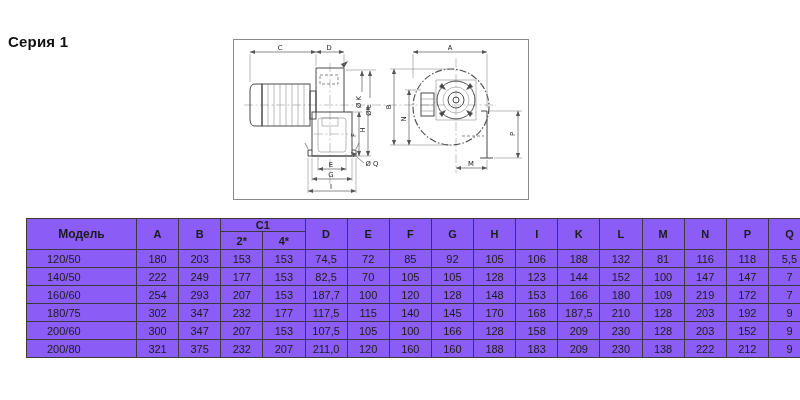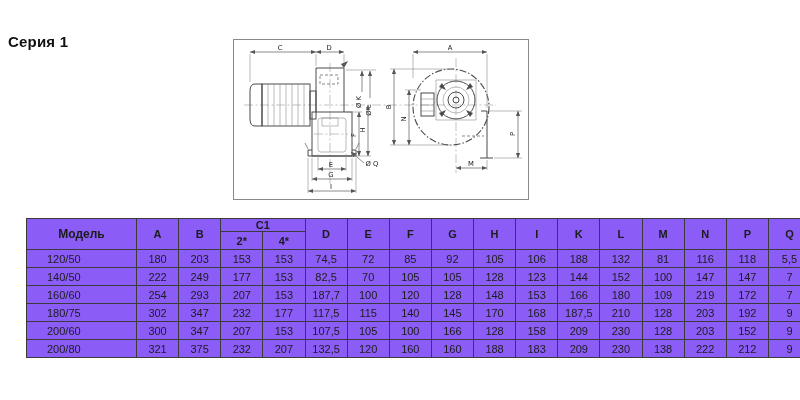--- a/index.html
+++ b/index.html
@@ -280,21 +280,21 @@
           <td>203</td>
           <td>152</td>
           <td>9</td>
       </tr>
       <tr>
         <td class="mc">200/80</td>
         <td>321</td>
           <td>375</td>
           <td>232</td>
           <td>207</td>
-          <td>132,5</td>
+          <td>211,0</td>
           <td>120</td>
           <td>160</td>
           <td>160</td>
           <td>188</td>
           <td>183</td>
           <td>209</td>
           <td>230</td>
           <td>138</td>
           <td>222</td>
           <td>212</td>

